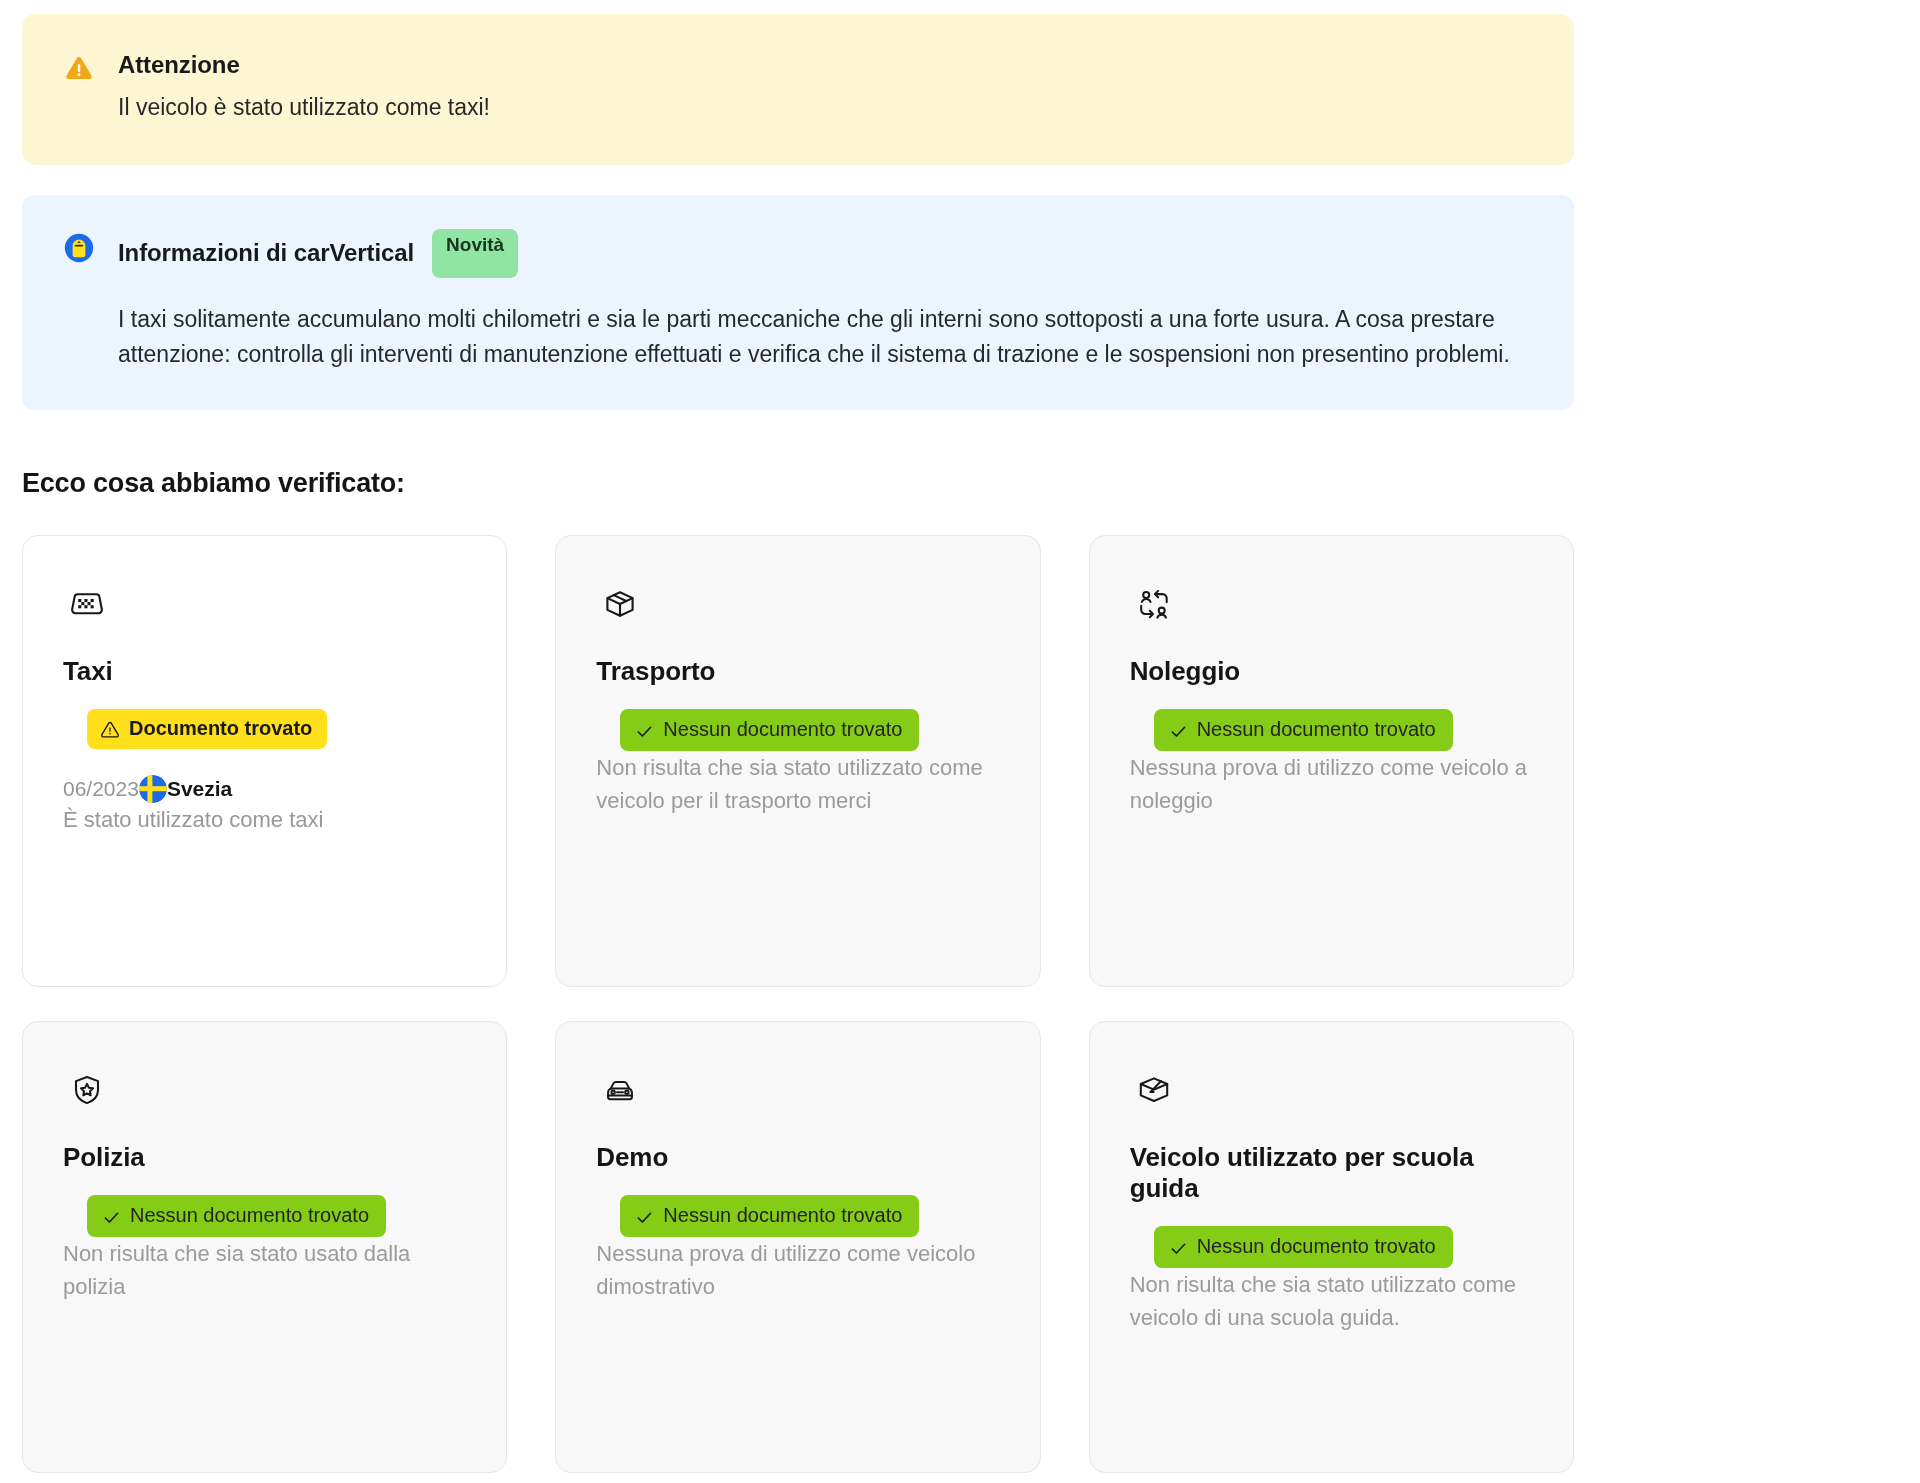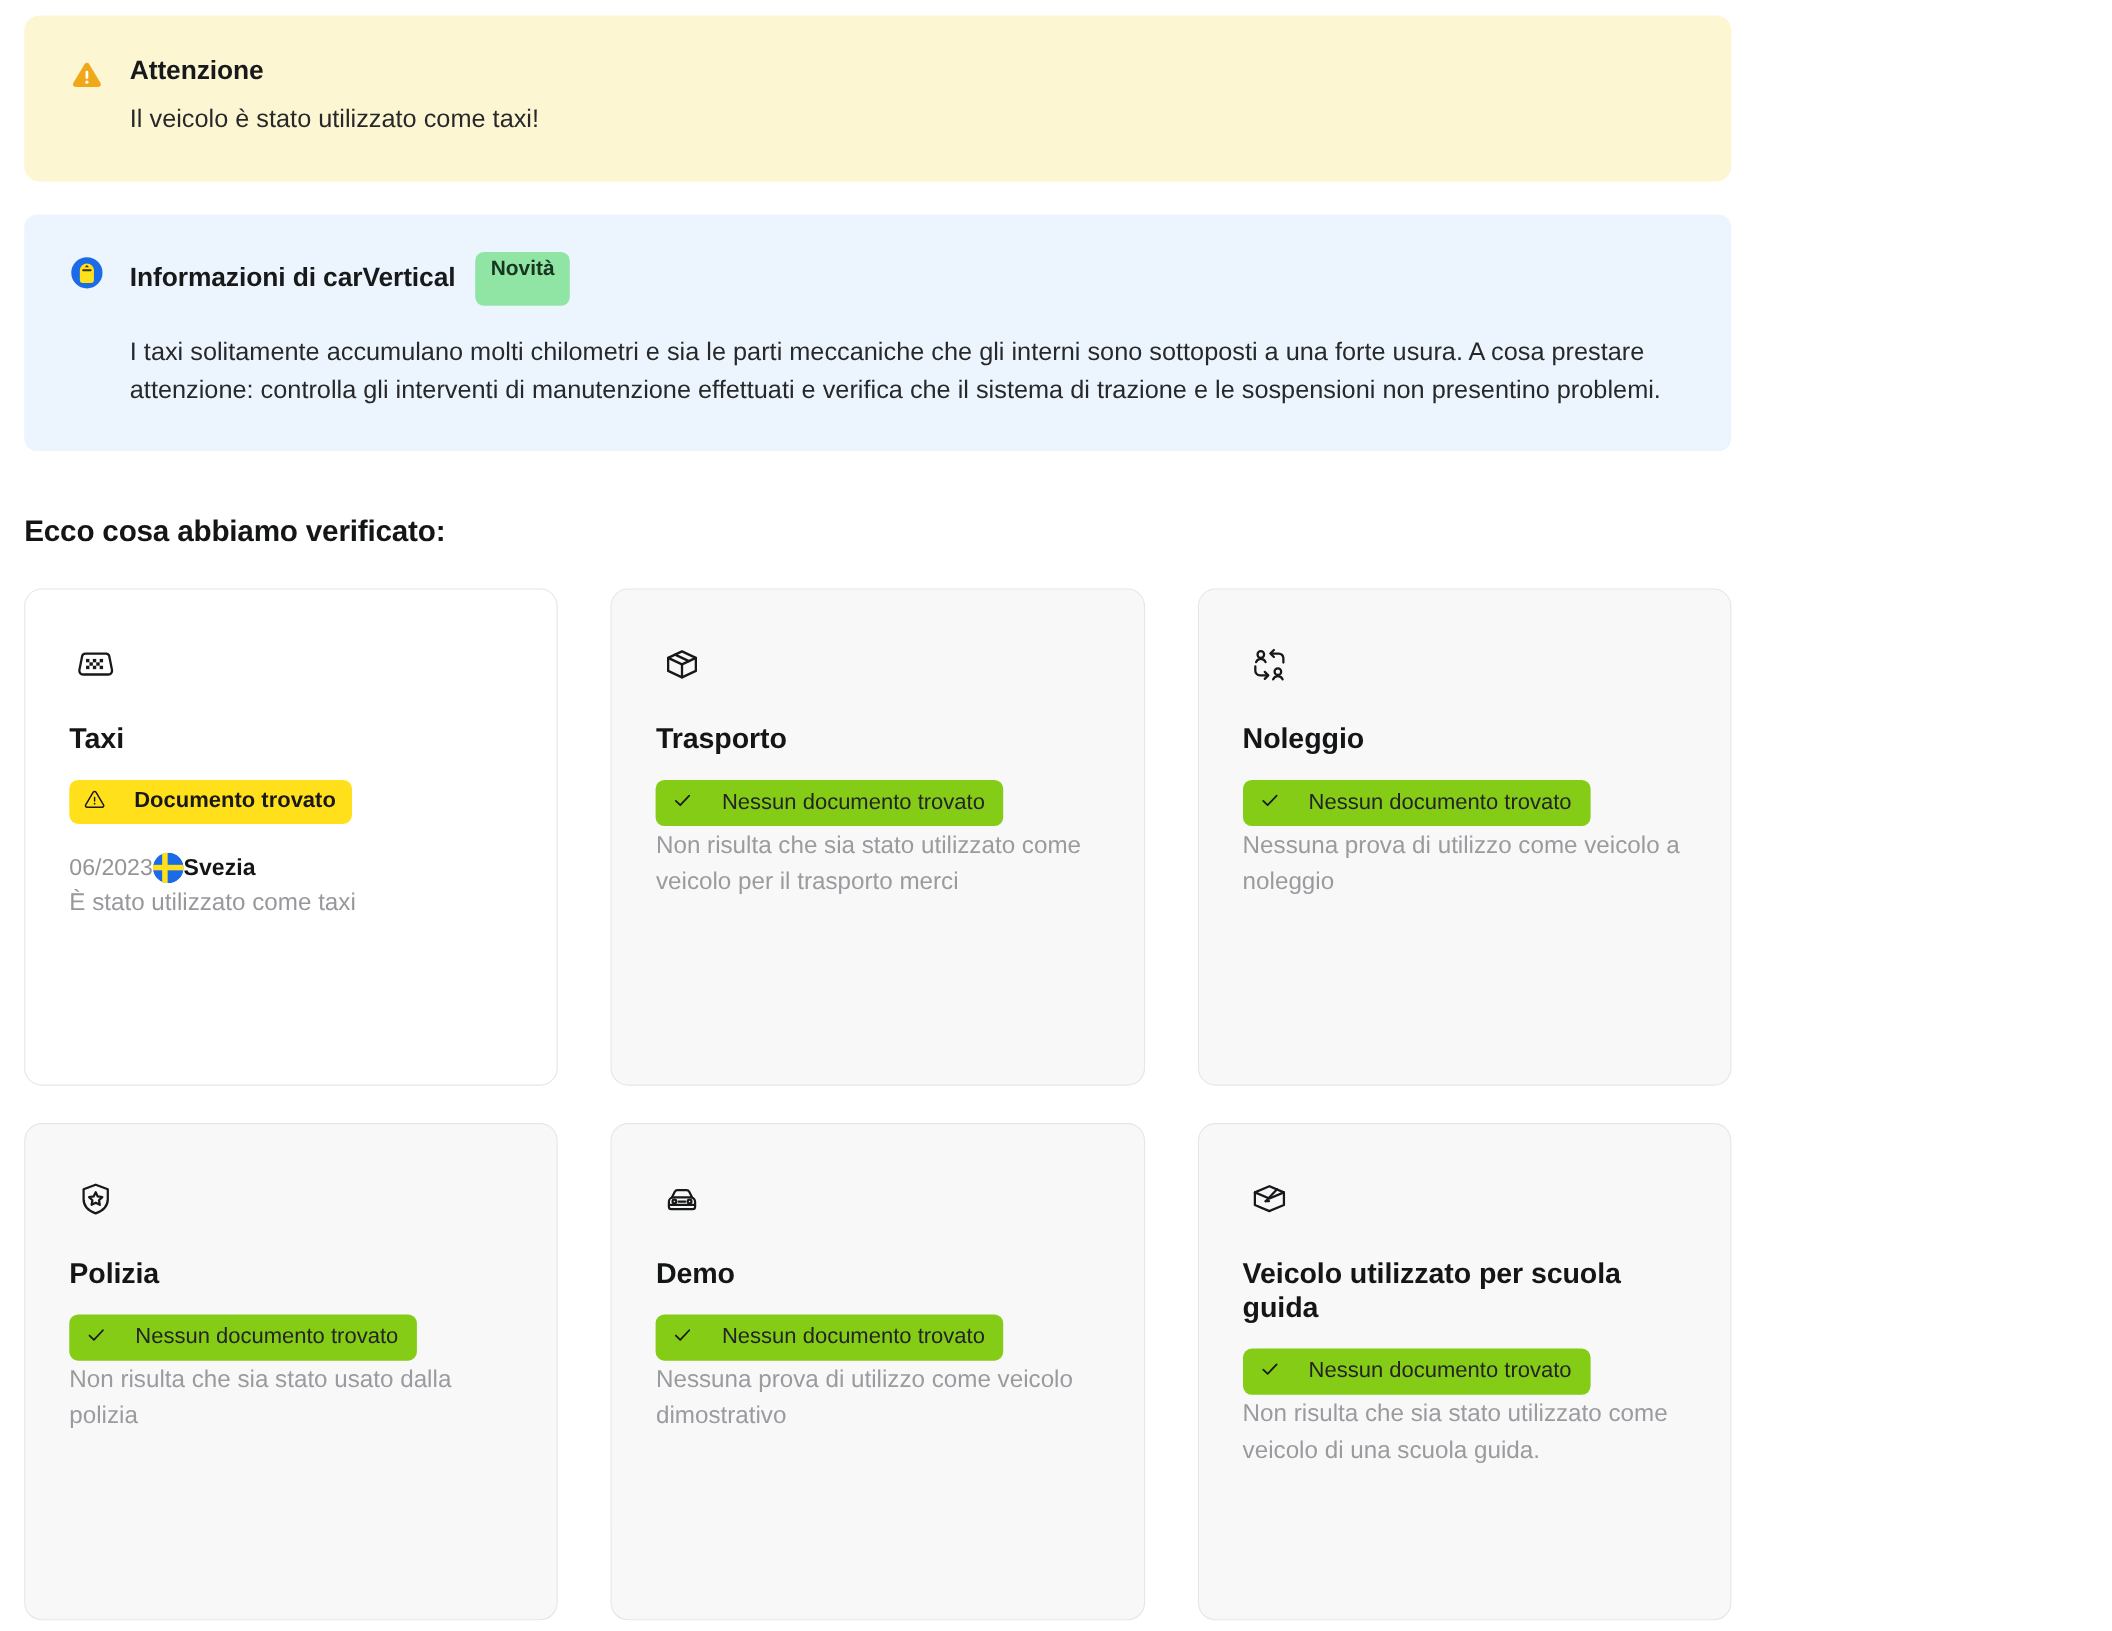--- a/index.html
+++ b/index.html
@@ -126,25 +126,26 @@
   .card-title {
     font-size: 26px;
     font-weight: bold;
     color: #141516;
     letter-spacing: -0.1px;
     margin-top: 26px;
     line-height: 1.2;
   }
   .status {
     display: inline-flex;
-    align-items: flex-start;
-    gap: 26px;
+    align-items: flex-end;
+    gap: 9px;
     border-radius: 8px;
     margin-top: 22px;
     box-sizing: border-box;
+    margin-left: 24px;
   }
   .status-found {
     background: #ffe01a;
     padding: 8px 15px 9px 13px;
   }
   .status-found .status-label {
     font-size: 20px;
     font-weight: bold;
     color: #19191a;
   }

